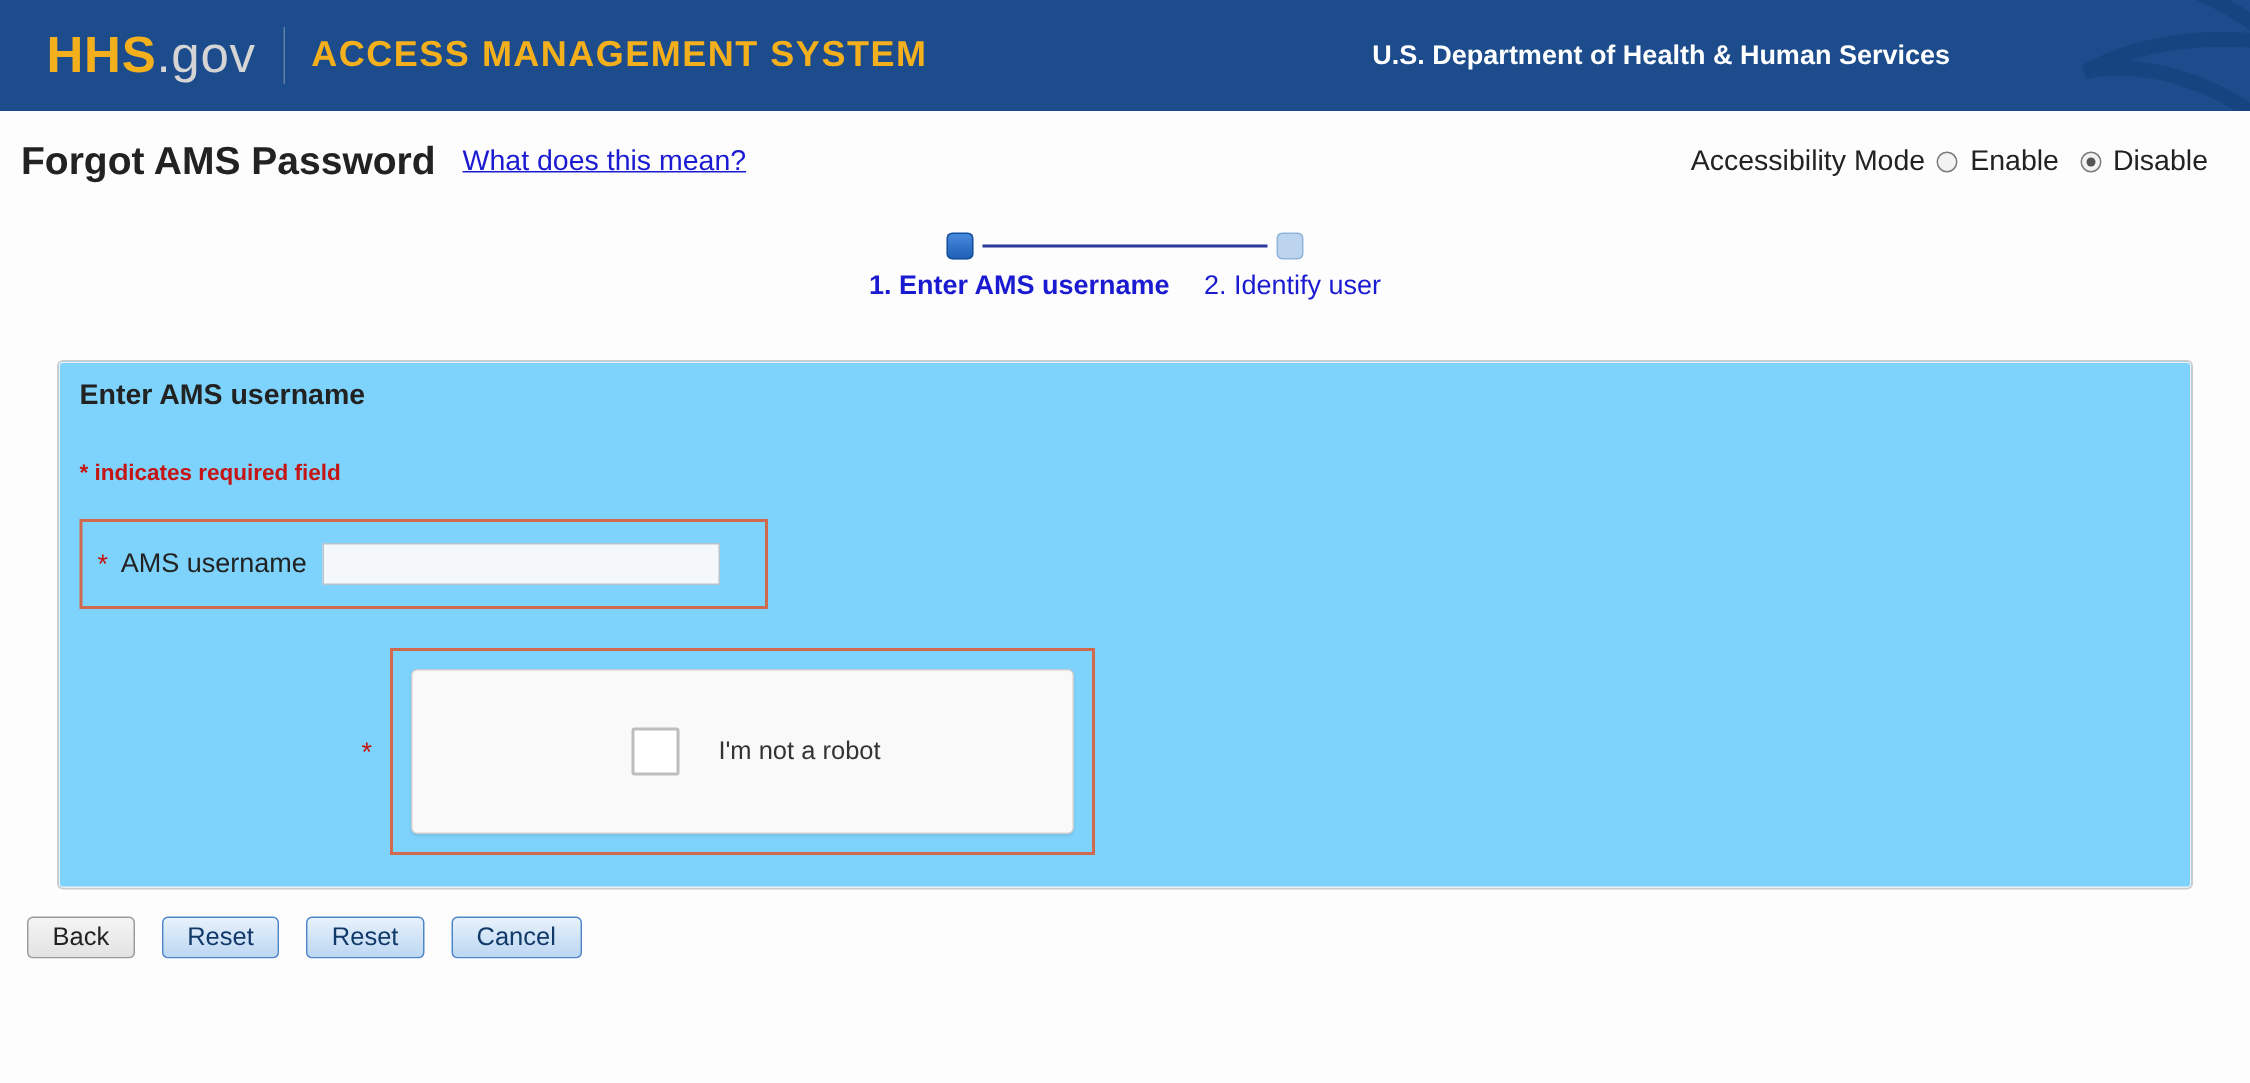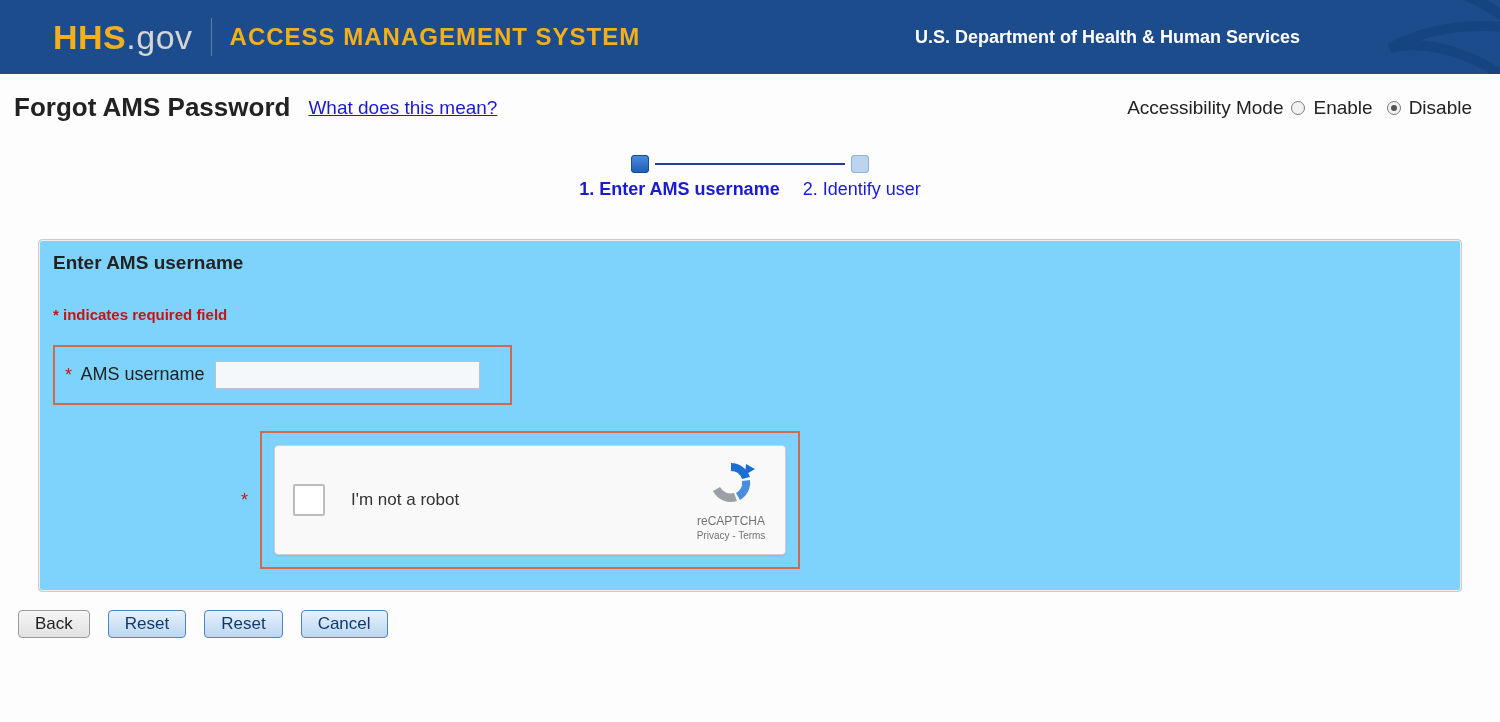--- a/index.html
+++ b/index.html
@@ -7,21 +7,21 @@
   body { width:1500px; }
 
   
   .header {
     background:#1c4c8c;
     height:74px;
     position:relative;
     overflow:hidden;
     display:flex;
     align-items:center;
-    padding-left:53px;
+    padding-left:31px;
   }
   .logo-block { display:flex; align-items:center; gap:18px; }
   .logo-hhs { font-family:"Trebuchet MS", Arial, sans-serif; font-weight:bold; font-size:34px; color:#f3b01c; letter-spacing:0.5px; }
   .logo-hhs .gov { color:#d5d5d5; font-weight:normal; }
   .logo-divider { width:1px; height:38px; background:#5f7fa8; }
   .app-title { font-family:Arial, sans-serif; color:#f3b01c; font-weight:bold; font-size:24px; letter-spacing:1px; }
   .dept-text { position:absolute; right:200px; top:50%; transform:translateY(-50%); color:#fff; font-weight:bold; font-size:18px; font-family:Arial,sans-serif; }
   .eagle-deco { position:absolute; right:-40px; top:-30px; opacity:0.55; }
 
   
@@ -52,21 +52,21 @@
   .instr-line a { color:#1a1ad1; text-decoration:underline; margin-left:14px; }
 
   .field-box { display:inline-block; border:2px solid #d06a4f; padding:14px 30px 14px 10px; }
   .req-star { color:#c51414; font-size:18px; margin-right:4px; vertical-align:middle;}
   .field-label { font-size:18px; margin-right:6px; }
   .text-input { width:265px; height:28px; border:1px solid #b9c3ce; background:#f5f8fb; }
 
   .captcha-row { margin-top:26px; display:flex; align-items:center; margin-left:188px; }
   .captcha-row .req-star { margin-right:12px; }
   .captcha-box { border:2px solid #d06a4f; padding:12px; }
-  .recaptcha { width:512px; height:110px; border:1px solid #cfcfcf; border-radius:4px; background:#f9f9f9; box-shadow:0 1px 2px rgba(0,0,0,.1); display:flex; align-items:center; position:relative; }
+  .recaptcha { width:442px; height:110px; border:1px solid #cfcfcf; border-radius:4px; background:#f9f9f9; box-shadow:0 1px 2px rgba(0,0,0,.1); display:flex; align-items:center; position:relative;justify-content:center; }
   .rc-check { width:32px; height:32px; border:2px solid #bdbdbd; border-radius:2px; margin-left:18px; background:#fff;}
   .rc-text { margin-left:26px; font-size:17px; color:#333; font-family:Arial,sans-serif;}
   .rc-right { position:absolute; right:14px; top:14px; text-align:center; width:80px;}
   .rc-brand { font-size:12px; color:#737373; margin-top:4px; }
   .rc-legal { font-size:10px; color:#737373; margin-top:2px; }
 
   
   .btn-row { margin:18px 0 0 18px; display:flex; gap:18px; }
   button.act { font-size:17px; font-family:Verdana,sans-serif; padding:3px 16px; border-radius:4px; border:1px solid; cursor:pointer; }
   button.gray { background:linear-gradient(#f5f5f5,#e2e2e2); border-color:#9a9a9a; color:#222;}
@@ -123,30 +123,20 @@
     <span class="field-label">AMS username</span>
     <input type="text" class="text-input" value="" style="">
   </div>
 
   <div class="captcha-row">
     <span class="req-star">*</span>
     <div class="captcha-box">
       <div class="recaptcha">
         <span class="rc-check"></span>
         <span class="rc-text">I'm not a robot</span>
-        <div class="rc-right">
-          <svg width="50" height="46" viewBox="0 0 50 46">
-            <path d="M25 3 a20 20 0 0 1 19 14 l-8 2 a12 12 0 0 0 -11 -8 z" fill="#1c6fd0"></path>
-            <path d="M44 20 a20 20 0 0 1 -10 20 l-4 -7 a12 12 0 0 0 6 -12 z" fill="#4a8ddf"></path>
-            <path d="M31 41 a20 20 0 0 1 -24 -10 l7 -4 a12 12 0 0 0 14 6 z" fill="#9aa0a6"></path>
-            <polygon points="40,4 49,9 39,15" fill="#1c6fd0"></polygon>
-          </svg>
-          <div class="rc-brand">reCAPTCHA</div>
-          <div class="rc-legal">Privacy - Terms</div>
-        </div>
       </div>
     </div>
   </div>
 </div>
 
 <div class="btn-row">
   <button class="act gray">Back</button>
   <button class="act blue">Reset</button>
   <button class="act blue">Reset</button>
   <button class="act blue">Cancel</button>

